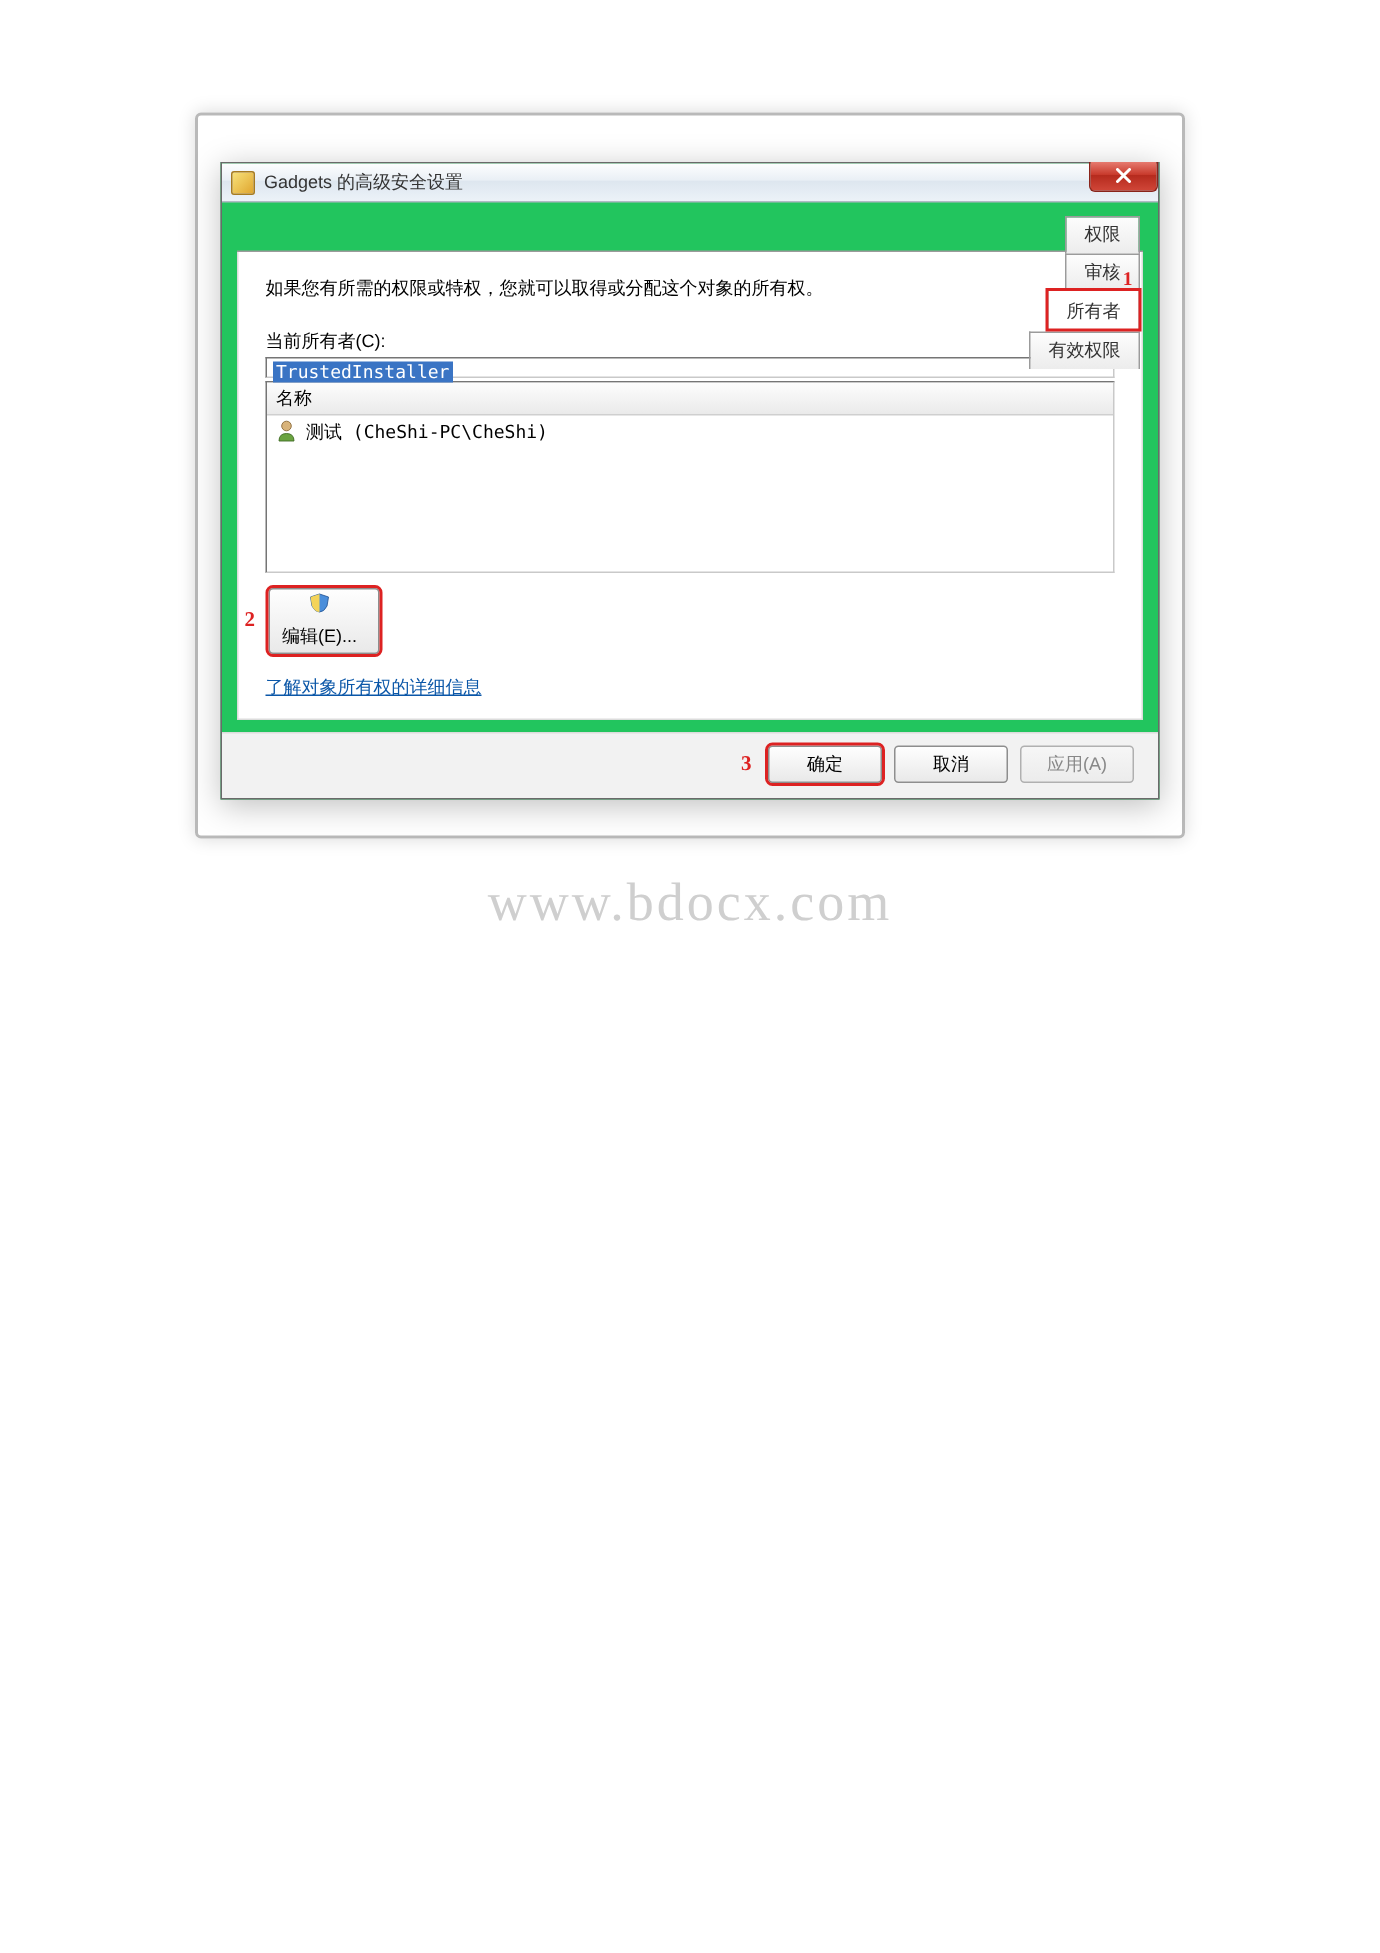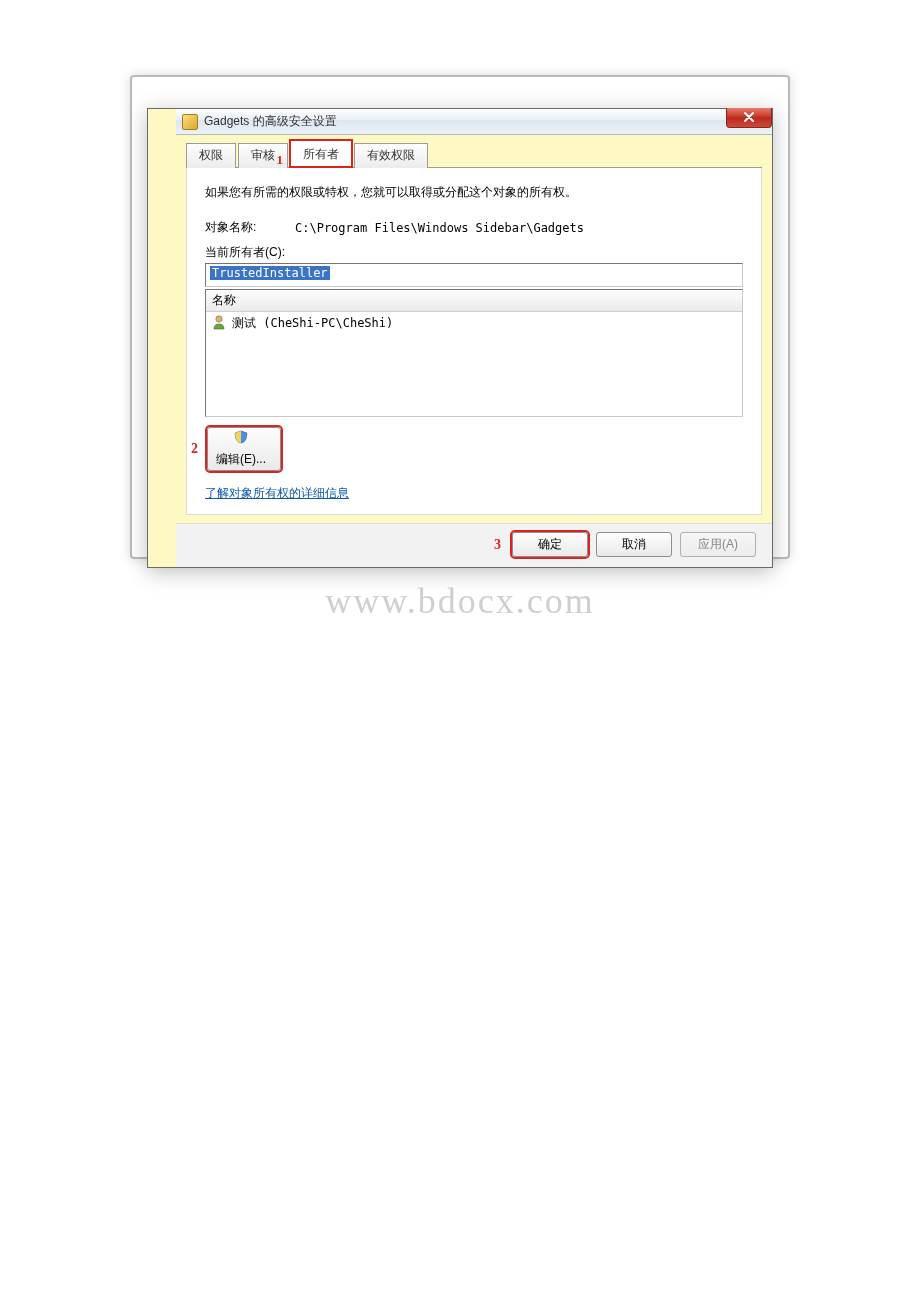--- a/index.html
+++ b/index.html
@@ -16,24 +16,23 @@
       left: 130px; top: 75px;
       width: 660px;
       border: 2px solid #b9b9b9;
       border-radius: 4px;
       box-shadow: 0 0 12px rgba(0,0,0,.15);
     }
     .dialog {
       position: absolute;
       left: 147px; top: 108px;
       width: 626px;
-      background: #fef9c3;
+      background: #22c55e;
       border: 1px solid #6a6a6a;
       box-shadow: 0 4px 20px rgba(0,0,0,.25);
-      padding-left: 28px;
     }
     .titlebar {
       height: 26px;
       background: linear-gradient(#fdfefe, #e9eff5 45%, #dde6ef 46%, #ecf2f8);
       border-bottom: 1px solid #b0b9c4;
       display: flex; align-items: center;
       padding: 0 2px 0 6px;
       position: relative;
     }
     .title-icon {
@@ -57,20 +56,21 @@
       display: flex; align-items: center; justify-content: center;
       cursor: pointer;
     }
     .close-btn svg { width:10px; height:10px; }
     .tabstrip {
       display: flex;
       margin: 8px 10px 0 10px;
       align-items: flex-end;
       height: 24px;
       position: relative;
+      flex-direction: column;
     }
     .tab {
       padding: 3px 12px 4px 12px;
       border: 1px solid #9b9b9b;
       border-bottom: none;
       background: linear-gradient(#fdfdfd,#ececec);
       margin-right: 2px;
       color: #333;
       cursor: pointer;
       position: relative;
@@ -99,21 +99,21 @@
       background: #fff;
     }
     .desc { margin: 4px 0 16px 0; line-height: 1.6; font-family: Liberation Mono, monospace; }
     .row { margin: 4px 0 6px 0; display: flex; gap: 20px; align-items: center; }
     .row .lbl { min-width: 70px; }
     .mono { font-family: "SimSun", monospace; font-size: 12px; }
     .owner-box {
       border: 1px inset #c9c9c9;
       padding: 2px 4px;
       background: #fff;
-      height: 24px;
+      height: 14px;
       margin-top: 2px;
     }
     .owner-sel {
       background: #3a74c4; color: #fff;
       padding: 0 2px; display: inline-block;
       font-family: "SimSun", monospace; font-size: 12px;
     }
     .list-box {
       border: 1px inset #c9c9c9;
       margin-top: 2px;
@@ -203,24 +203,20 @@
     </div>
     <div class="tab">
       <span>有效权限</span>
     </div>
   </div>
   <div class="tabline"></div>
 
   <div class="body-area">
     <div class="desc">如果您有所需的权限或特权，您就可以取得或分配这个对象的所有权。</div>
 
-    <div class="row">
-      <span class="lbl">对象名称:</span>
-      <span class="mono">C:\Program Files\Windows Sidebar\Gadgets</span>
-    </div>
 
     <div class="lbl" style="margin-top:8px;">当前所有者(C):</div>
     <div class="owner-box">
       <span class="owner-sel">TrustedInstaller</span>
     </div>
 
     <div class="list-box">
       <div class="list-header">名称</div>
       <div class="list-row">
         <span class="user-icon">

